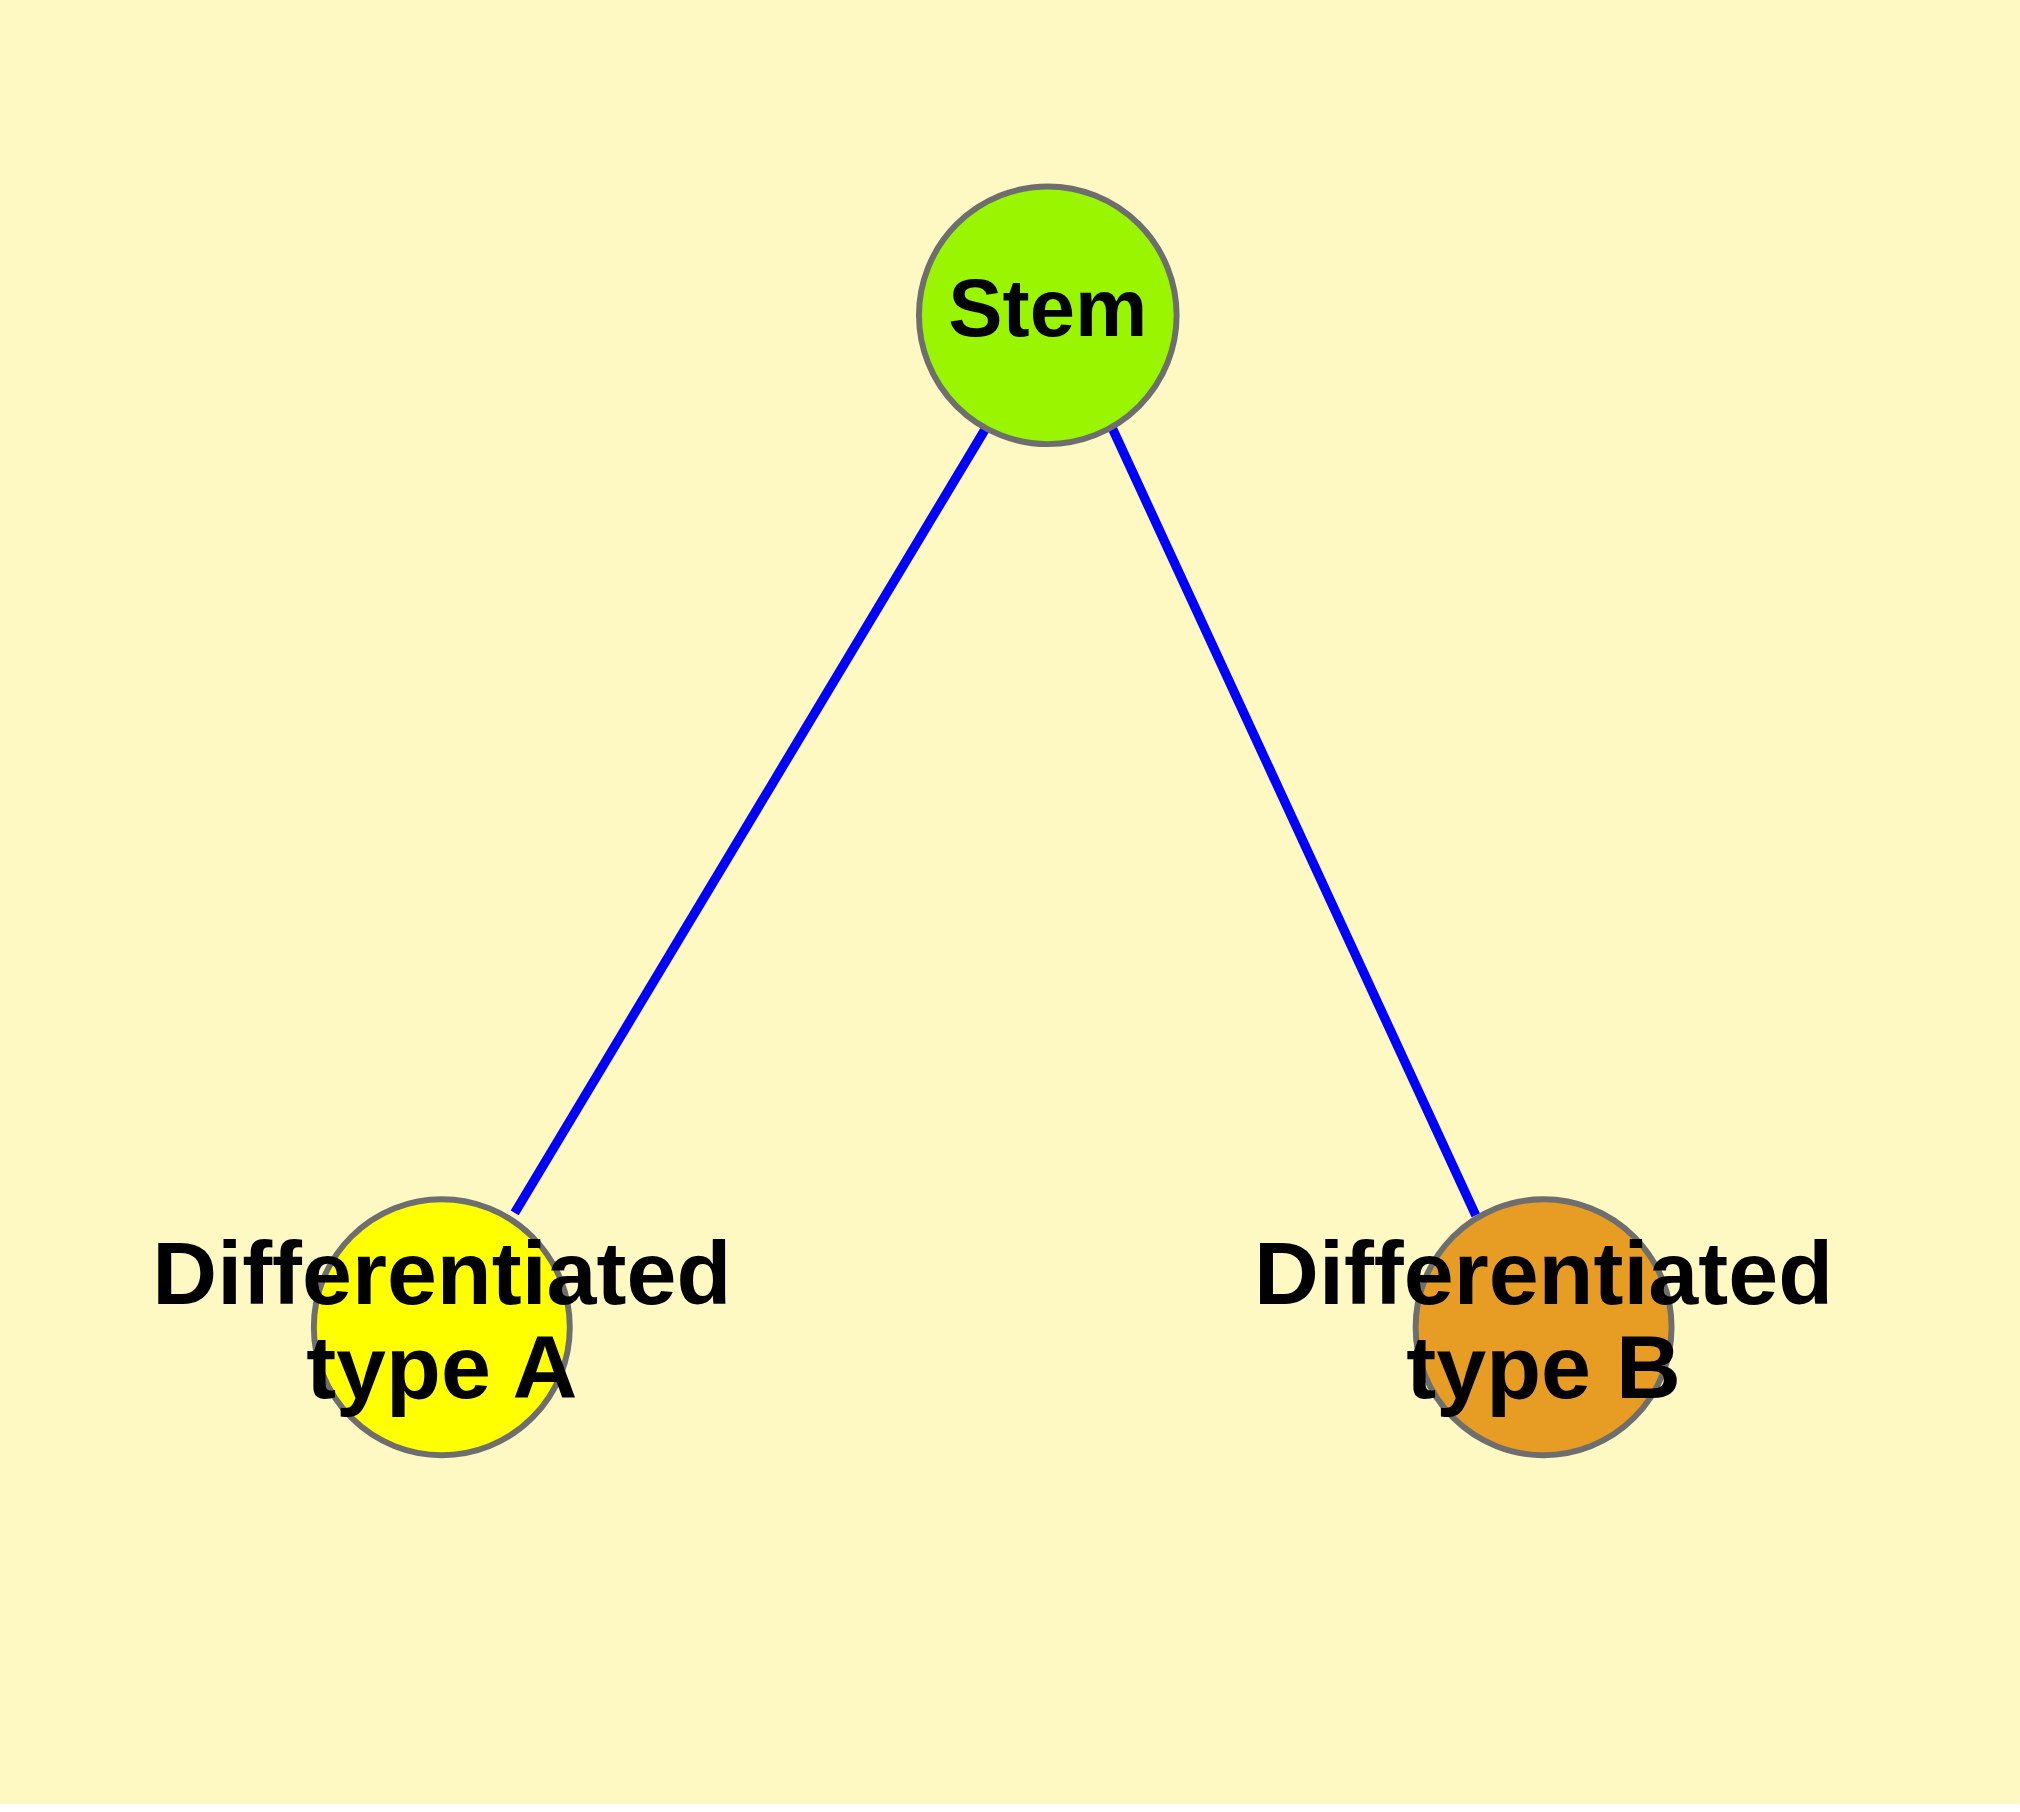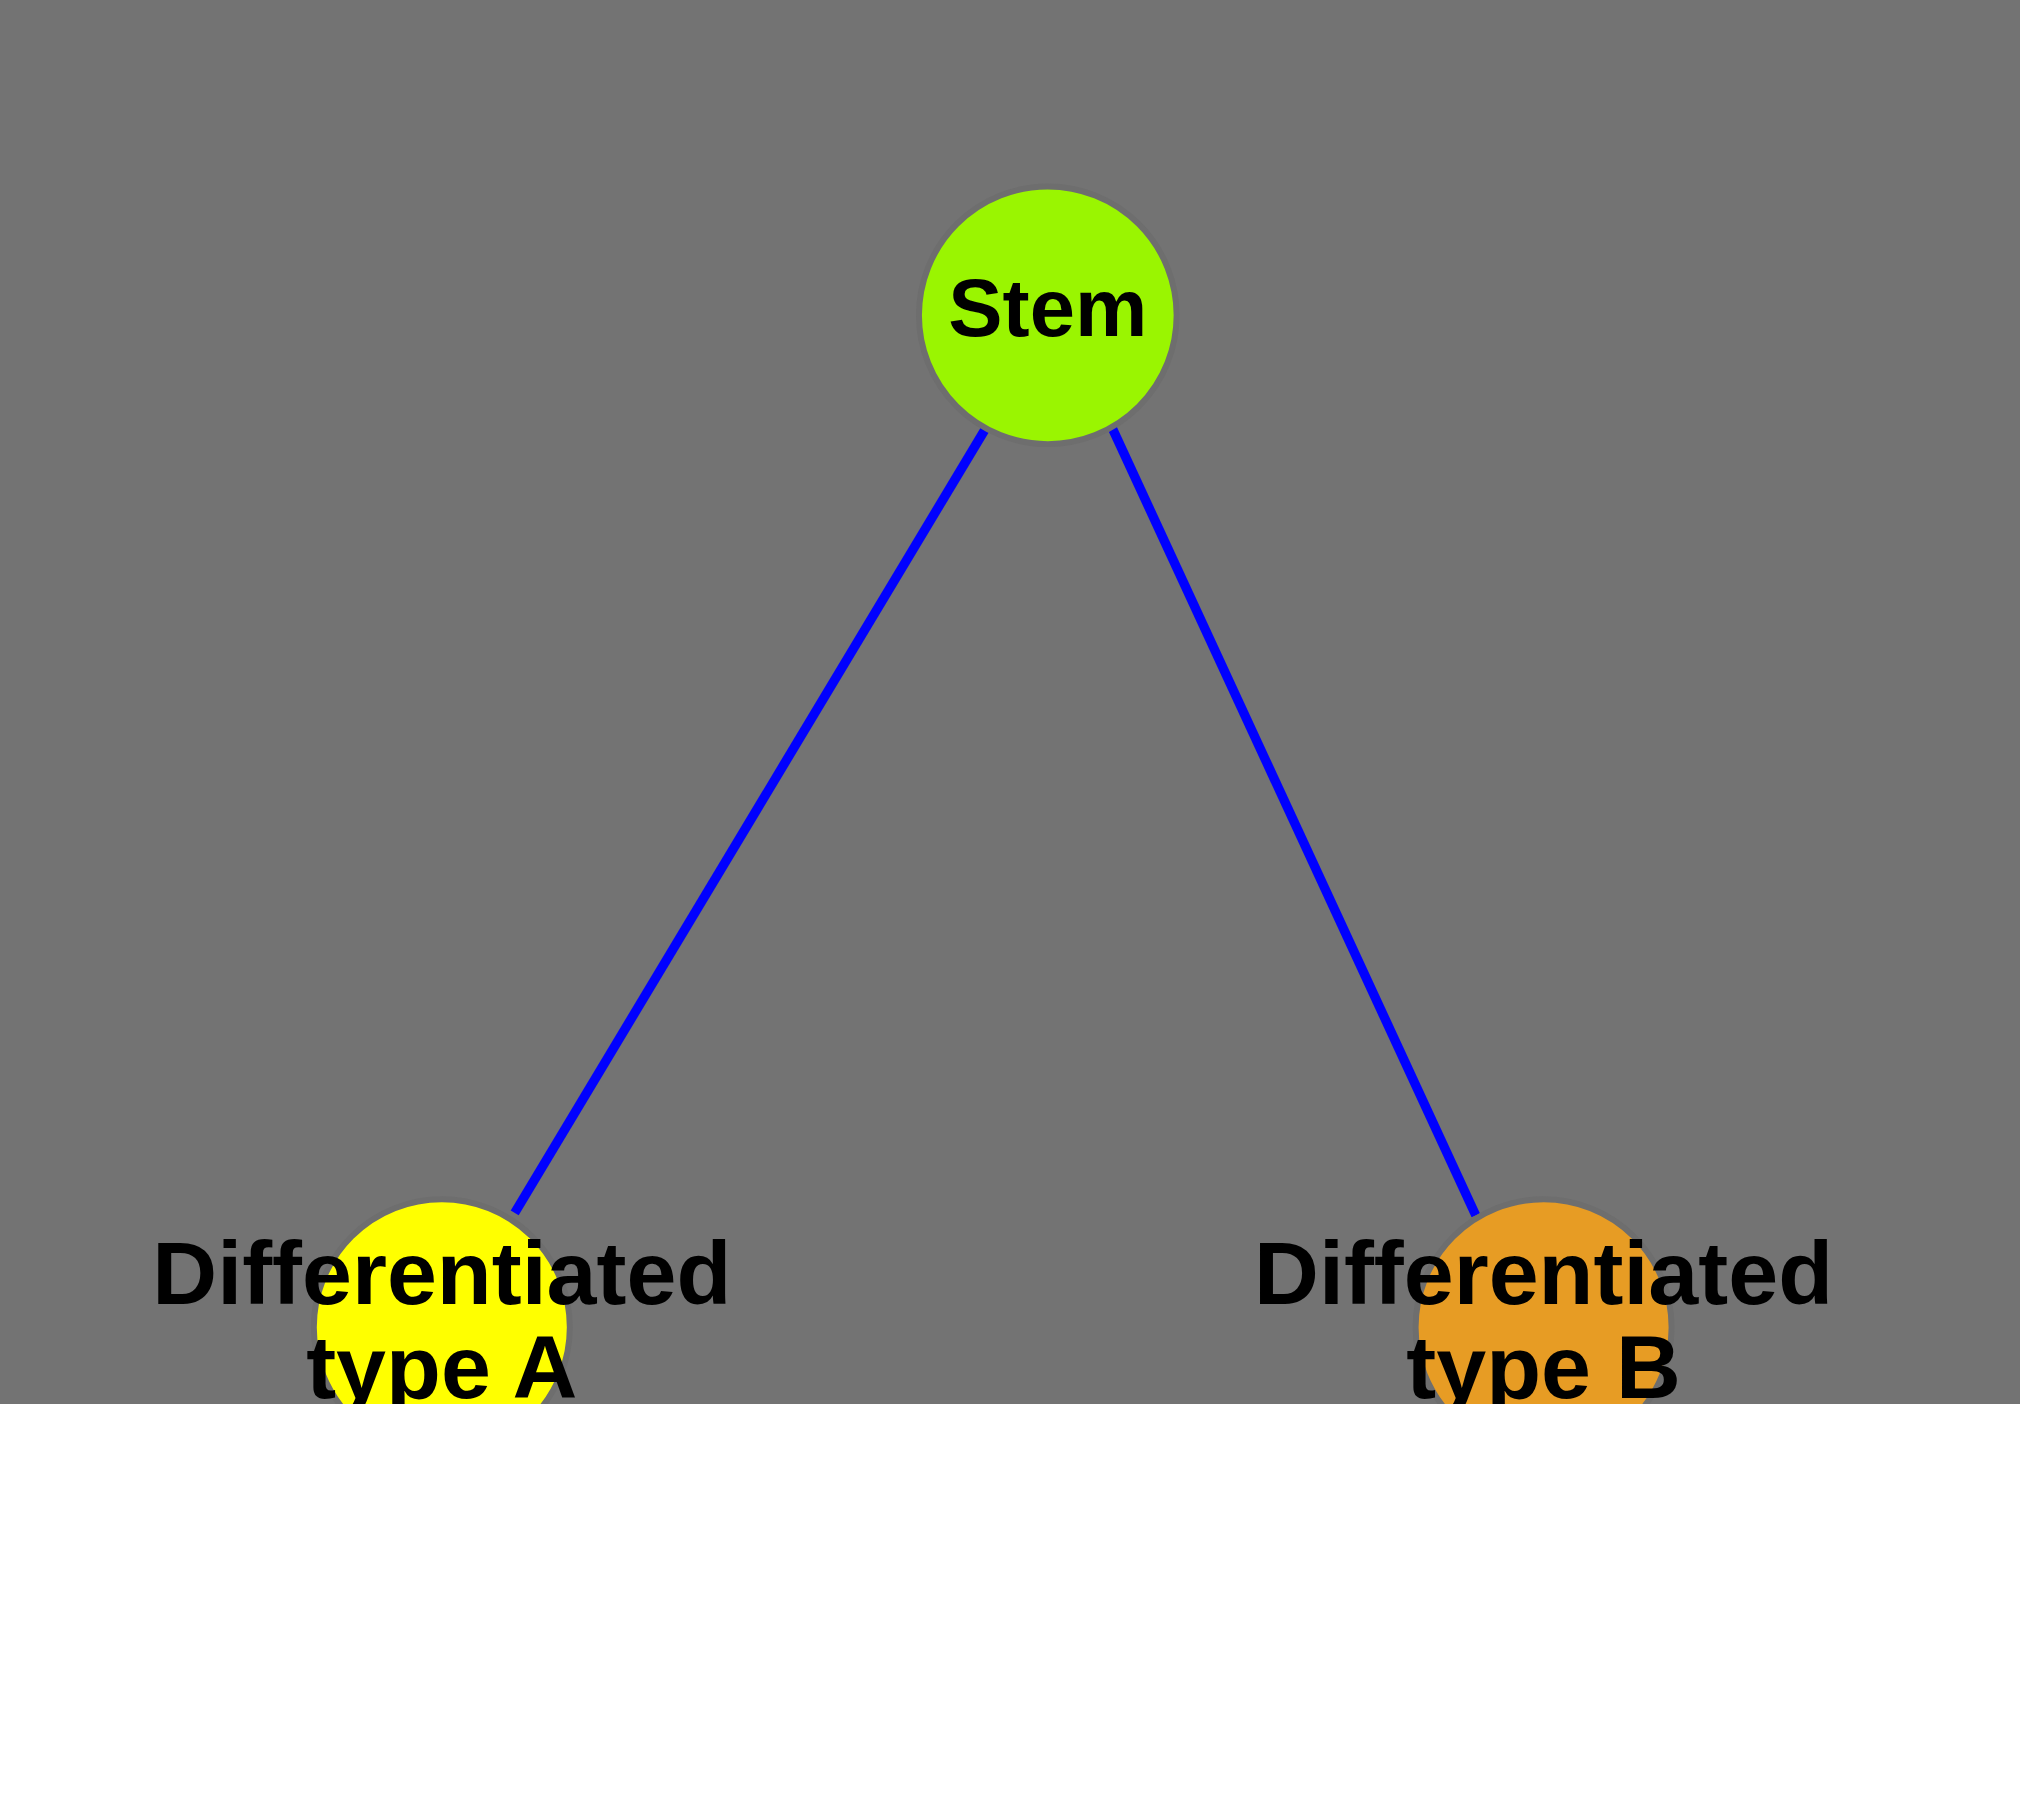--- a/index.html
+++ b/index.html
@@ -43,21 +43,21 @@
   .label-stem {
     font-size: 96px;
   }
   .label-leaf {
     font-size: 106px;
   }
 </style>
 </head>
 <body>
 
-<div id="canvas" style="width: 2021px; height: 1404px; background: #737373;">
+<div id="canvas" style="width: 2021px; height: 1804px; background: #fef9c3;">
   <svg id="graph-svg" viewBox="0 0 2384 2138" xmlns="http://www.w3.org/2000/svg">
 
     <g>
       <line class="edge-line" x1="1163" y1="505" x2="607" y2="1431" stroke="#0000ff" stroke-width="11"></line>
       <line class="edge-line" x1="1312" y1="505" x2="1741" y2="1434" stroke="#0000ff" stroke-width="11"></line>
     </g>
 
     <g>
       <circle class="node-circle" cx="1236" cy="372" r="152" fill="#9af501" stroke="#6e6e6e" stroke-width="7"></circle>
       <circle class="node-circle" cx="521" cy="1566" r="151" fill="#ffff00" stroke="#6e6e6e" stroke-width="7"></circle>

